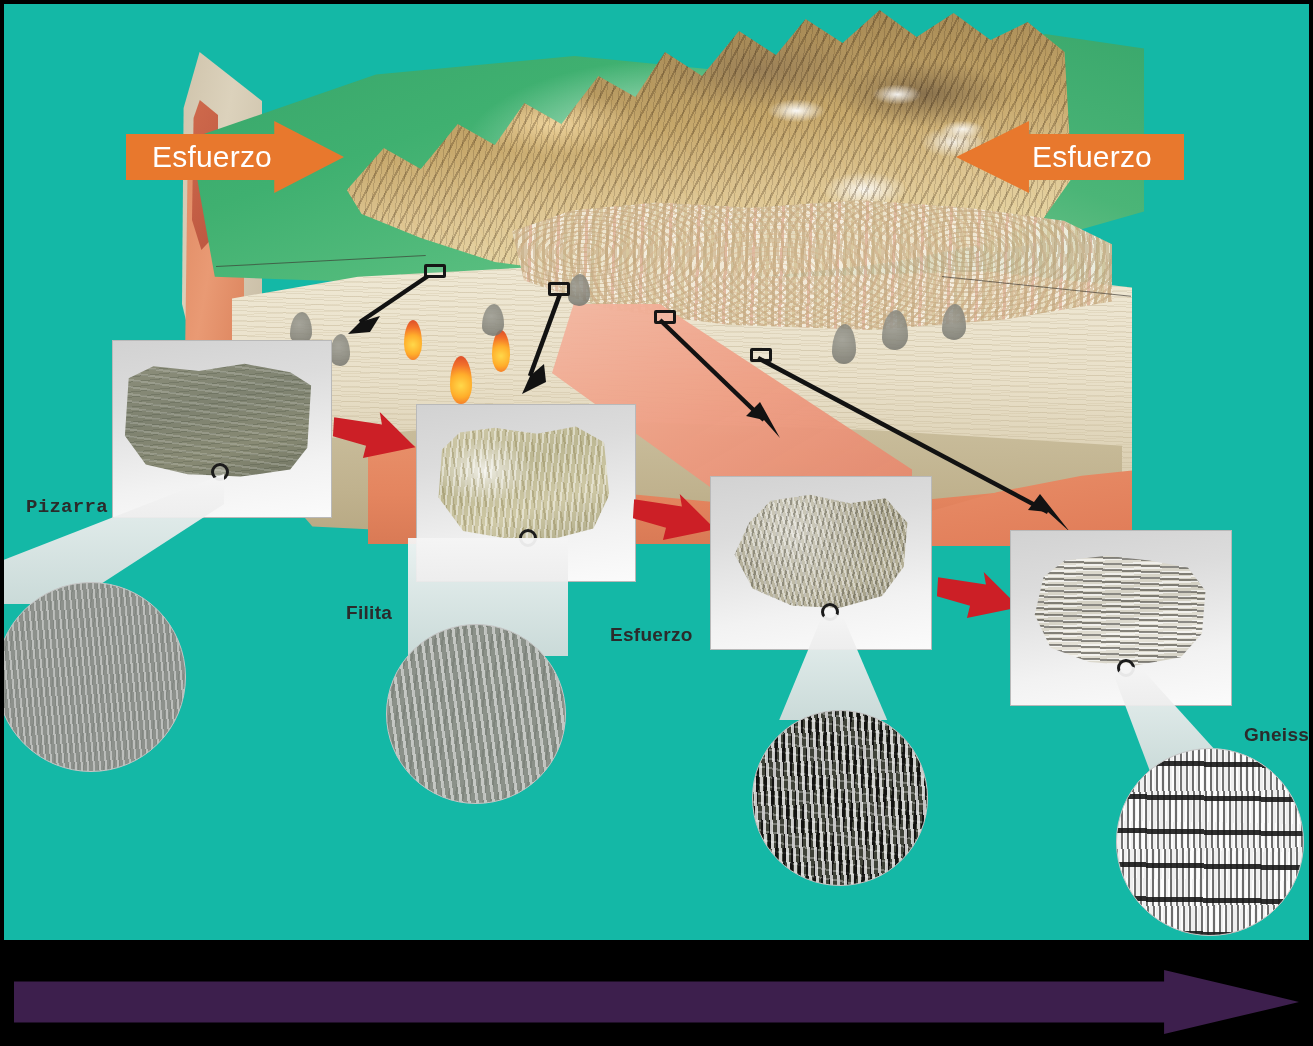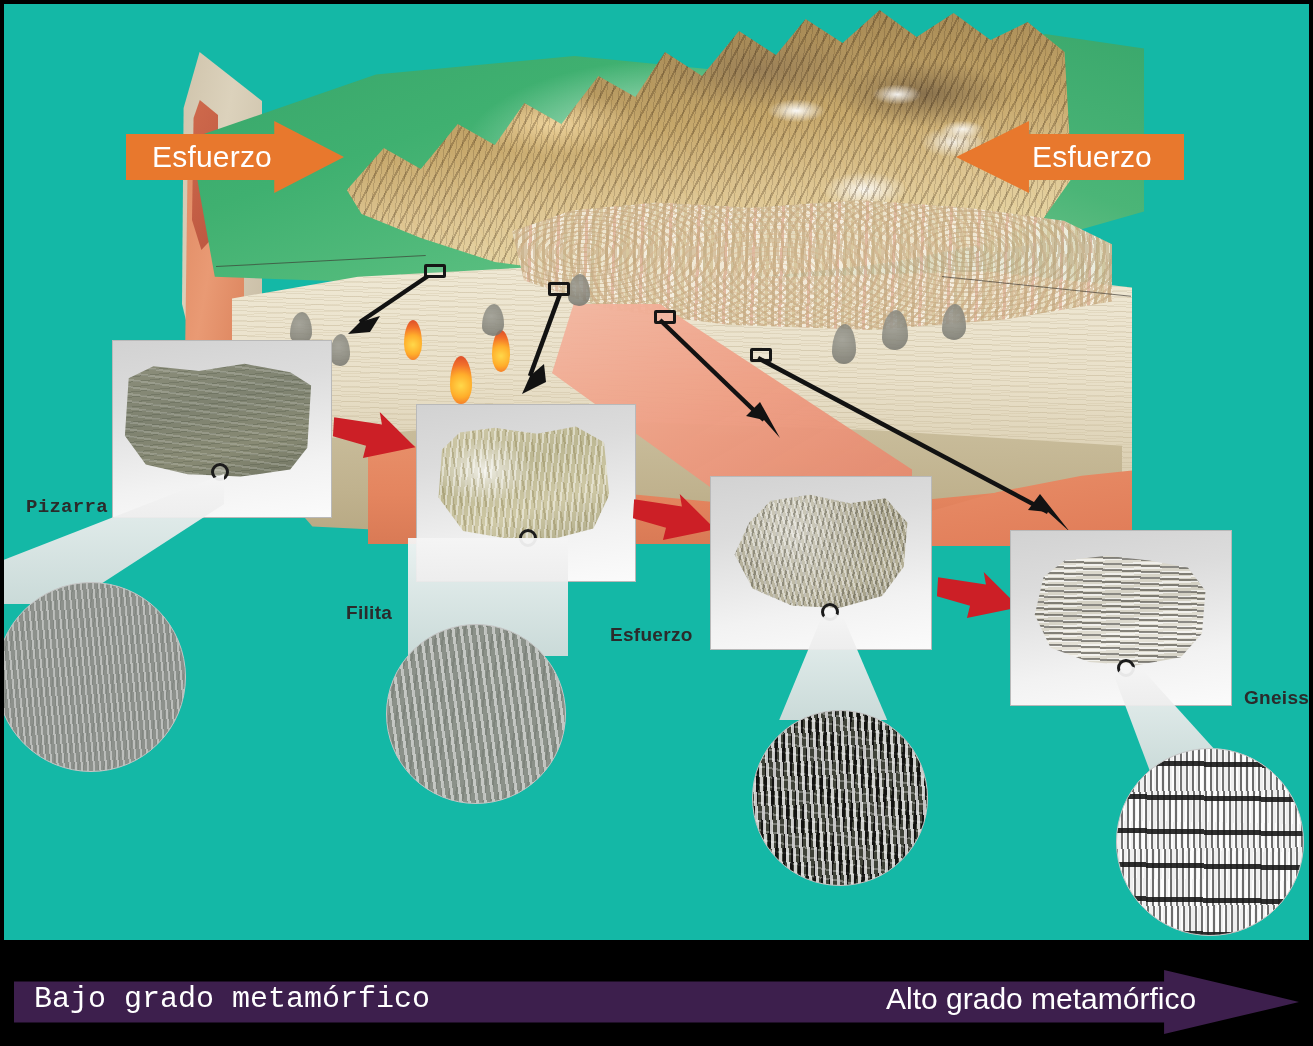--- a/index.html
+++ b/index.html
@@ -502,26 +502,24 @@
     <div class="cone" style="left:768px; top:606px; width:120px; height:110px;
                 clip-path: polygon(48% 0%, 60% 8%, 96% 100%, 6% 100%, 40% 10%);"></div>
     <div class="micro micro-schist" style="left:748px; top:706px; width:176px; height:176px;"></div>
 
     <div class="red-arrow" style="left:930px; top:566px; transform: rotate(14deg);"></div>
 
     <div class="spec" style="left:1006px; top:526px; width:222px; height:176px;">
       <div class="rock rock-gneiss"></div>
       <div class="marker" style="left:106px; top:128px;"></div>
     </div>
-    <div class="spec-label" style="left:1240px; top:683px;">Gneiss</div>
+    <div class="spec-label" style="left:1240px; top:720px;">Gneiss</div>
     <div class="cone" style="left:1108px; top:660px; width:130px; height:110px;
                 clip-path: polygon(10% 0%, 24% 6%, 96% 100%, 30% 100%, 2% 12%);"></div>
     <div class="micro micro-gneiss" style="left:1112px; top:744px; width:188px; height:188px;"></div>
 
   </div>
 
   <div class="gradebar-wrap">
     <div class="gradebar"></div>
-    <div class="grade-text grade-low">Bajo grado metamórfico</div>
-    <div class="grade-text grade-high">Alto grado metamórfico</div>
   </div>
 
 </div>
 
 </body></html>

